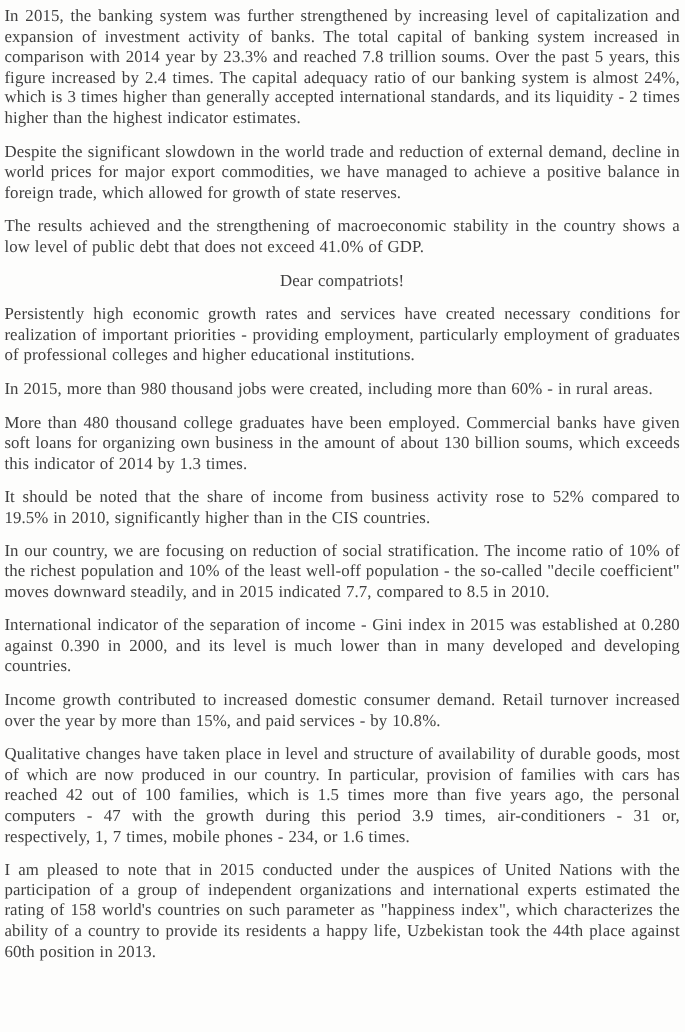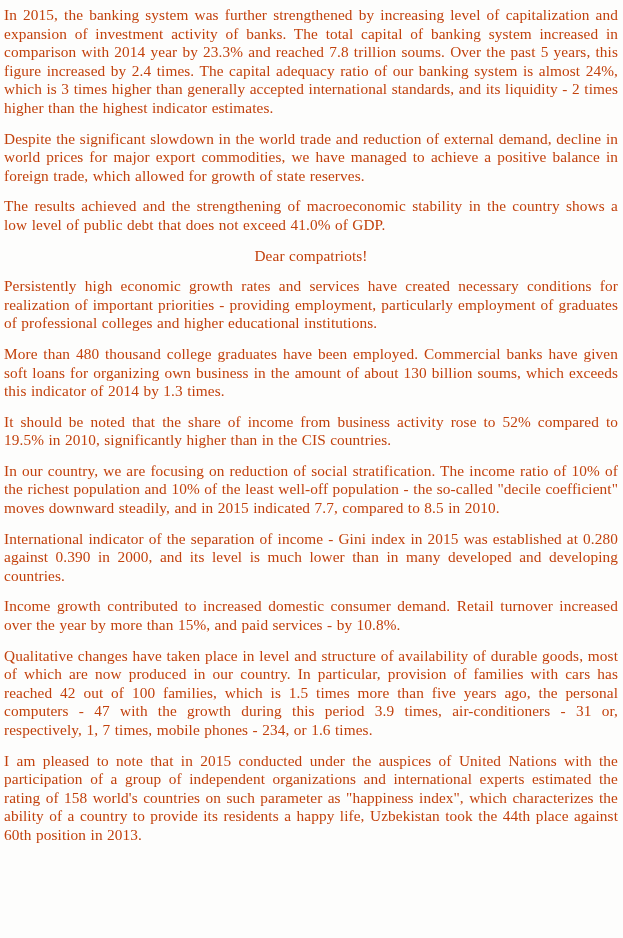--- a/index.html
+++ b/index.html
@@ -16,21 +16,21 @@
     box-sizing: border-box;
     width: 623px;
     height: 938px;
     padding: 6px 5px 4px 4px;
     background: #fdfdfc;
   }
   .doc p {
     font-family: "Liberation Serif", "DejaVu Serif", serif;
     font-size: 15.3px;
     line-height: 18.6px;
-    color: #c2410c;
+    color: #404040;
     text-align: justify;
     margin: 0 0 12px 0;
     letter-spacing: 0.1px;
     word-spacing: 0.5px;
   }
   .doc p.salutation {
     text-align: center;
   }
   .doc p:last-child {
     margin-bottom: 0;
@@ -39,20 +39,21 @@
 </head>
 <body>
 
 <div class="page">
   <div class="doc">
     <p>In 2015, the banking system was further strengthened by increasing level of capitalization and expansion of investment activity of banks. The total capital of banking system increased in comparison with 2014 year by 23.3% and reached 7.8 trillion soums. Over the past 5 years, this figure increased by 2.4 times. The capital adequacy ratio of our banking system is almost 24%, which is 3 times higher than generally accepted international standards, and its liquidity - 2 times higher than the highest indicator estimates.</p>
     <p>Despite the significant slowdown in the world trade and reduction of external demand, decline in world prices for major export commodities, we have managed to achieve a positive balance in foreign trade, which allowed for growth of state reserves.</p>
     <p>The results achieved and the strengthening of macroeconomic stability in the country shows a low level of public debt that does not exceed 41.0% of GDP.</p>
     <p class="salutation">Dear compatriots!</p>
     <p>Persistently high economic growth rates and services have created necessary conditions for realization of important priorities - providing employment, particularly employment of graduates of professional colleges and higher educational institutions.</p>
+    <p>In 2015, more than 980 thousand jobs were created, including more than 60% - in rural areas.</p>
     <p>More than 480 thousand college graduates have been employed. Commercial banks have given soft loans for organizing own business in the amount of about 130 billion soums, which exceeds this indicator of 2014 by 1.3 times.</p>
     <p>It should be noted that the share of income from business activity rose to 52% compared to 19.5% in 2010, significantly higher than in the CIS countries.</p>
     <p>In our country, we are focusing on reduction of social stratification. The income ratio of 10% of the richest population and 10% of the least well-off population - the so-called "decile coefficient" moves downward steadily, and in 2015 indicated 7.7, compared to 8.5 in 2010.</p>
     <p>International indicator of the separation of income - Gini index in 2015 was established at 0.280 against 0.390 in 2000, and its level is much lower than in many developed and developing countries.</p>
     <p>Income growth contributed to increased domestic consumer demand. Retail turnover increased over the year by more than 15%, and paid services - by 10.8%.</p>
     <p>Qualitative changes have taken place in level and structure of availability of durable goods, most of which are now produced in our country. In particular, provision of families with cars has reached 42 out of 100 families, which is 1.5 times more than five years ago, the personal computers - 47 with the growth during this period 3.9 times, air-conditioners - 31 or, respectively, 1, 7 times, mobile phones - 234, or 1.6 times.</p>
     <p>I am pleased to note that in 2015 conducted under the auspices of United Nations with the participation of a group of independent organizations and international experts estimated the rating of 158 world's countries on such parameter as "happiness index", which characterizes the ability of a country to provide its residents a happy life, Uzbekistan took the 44th place against 60th position in 2013.</p>
   </div>
 </div>
 

